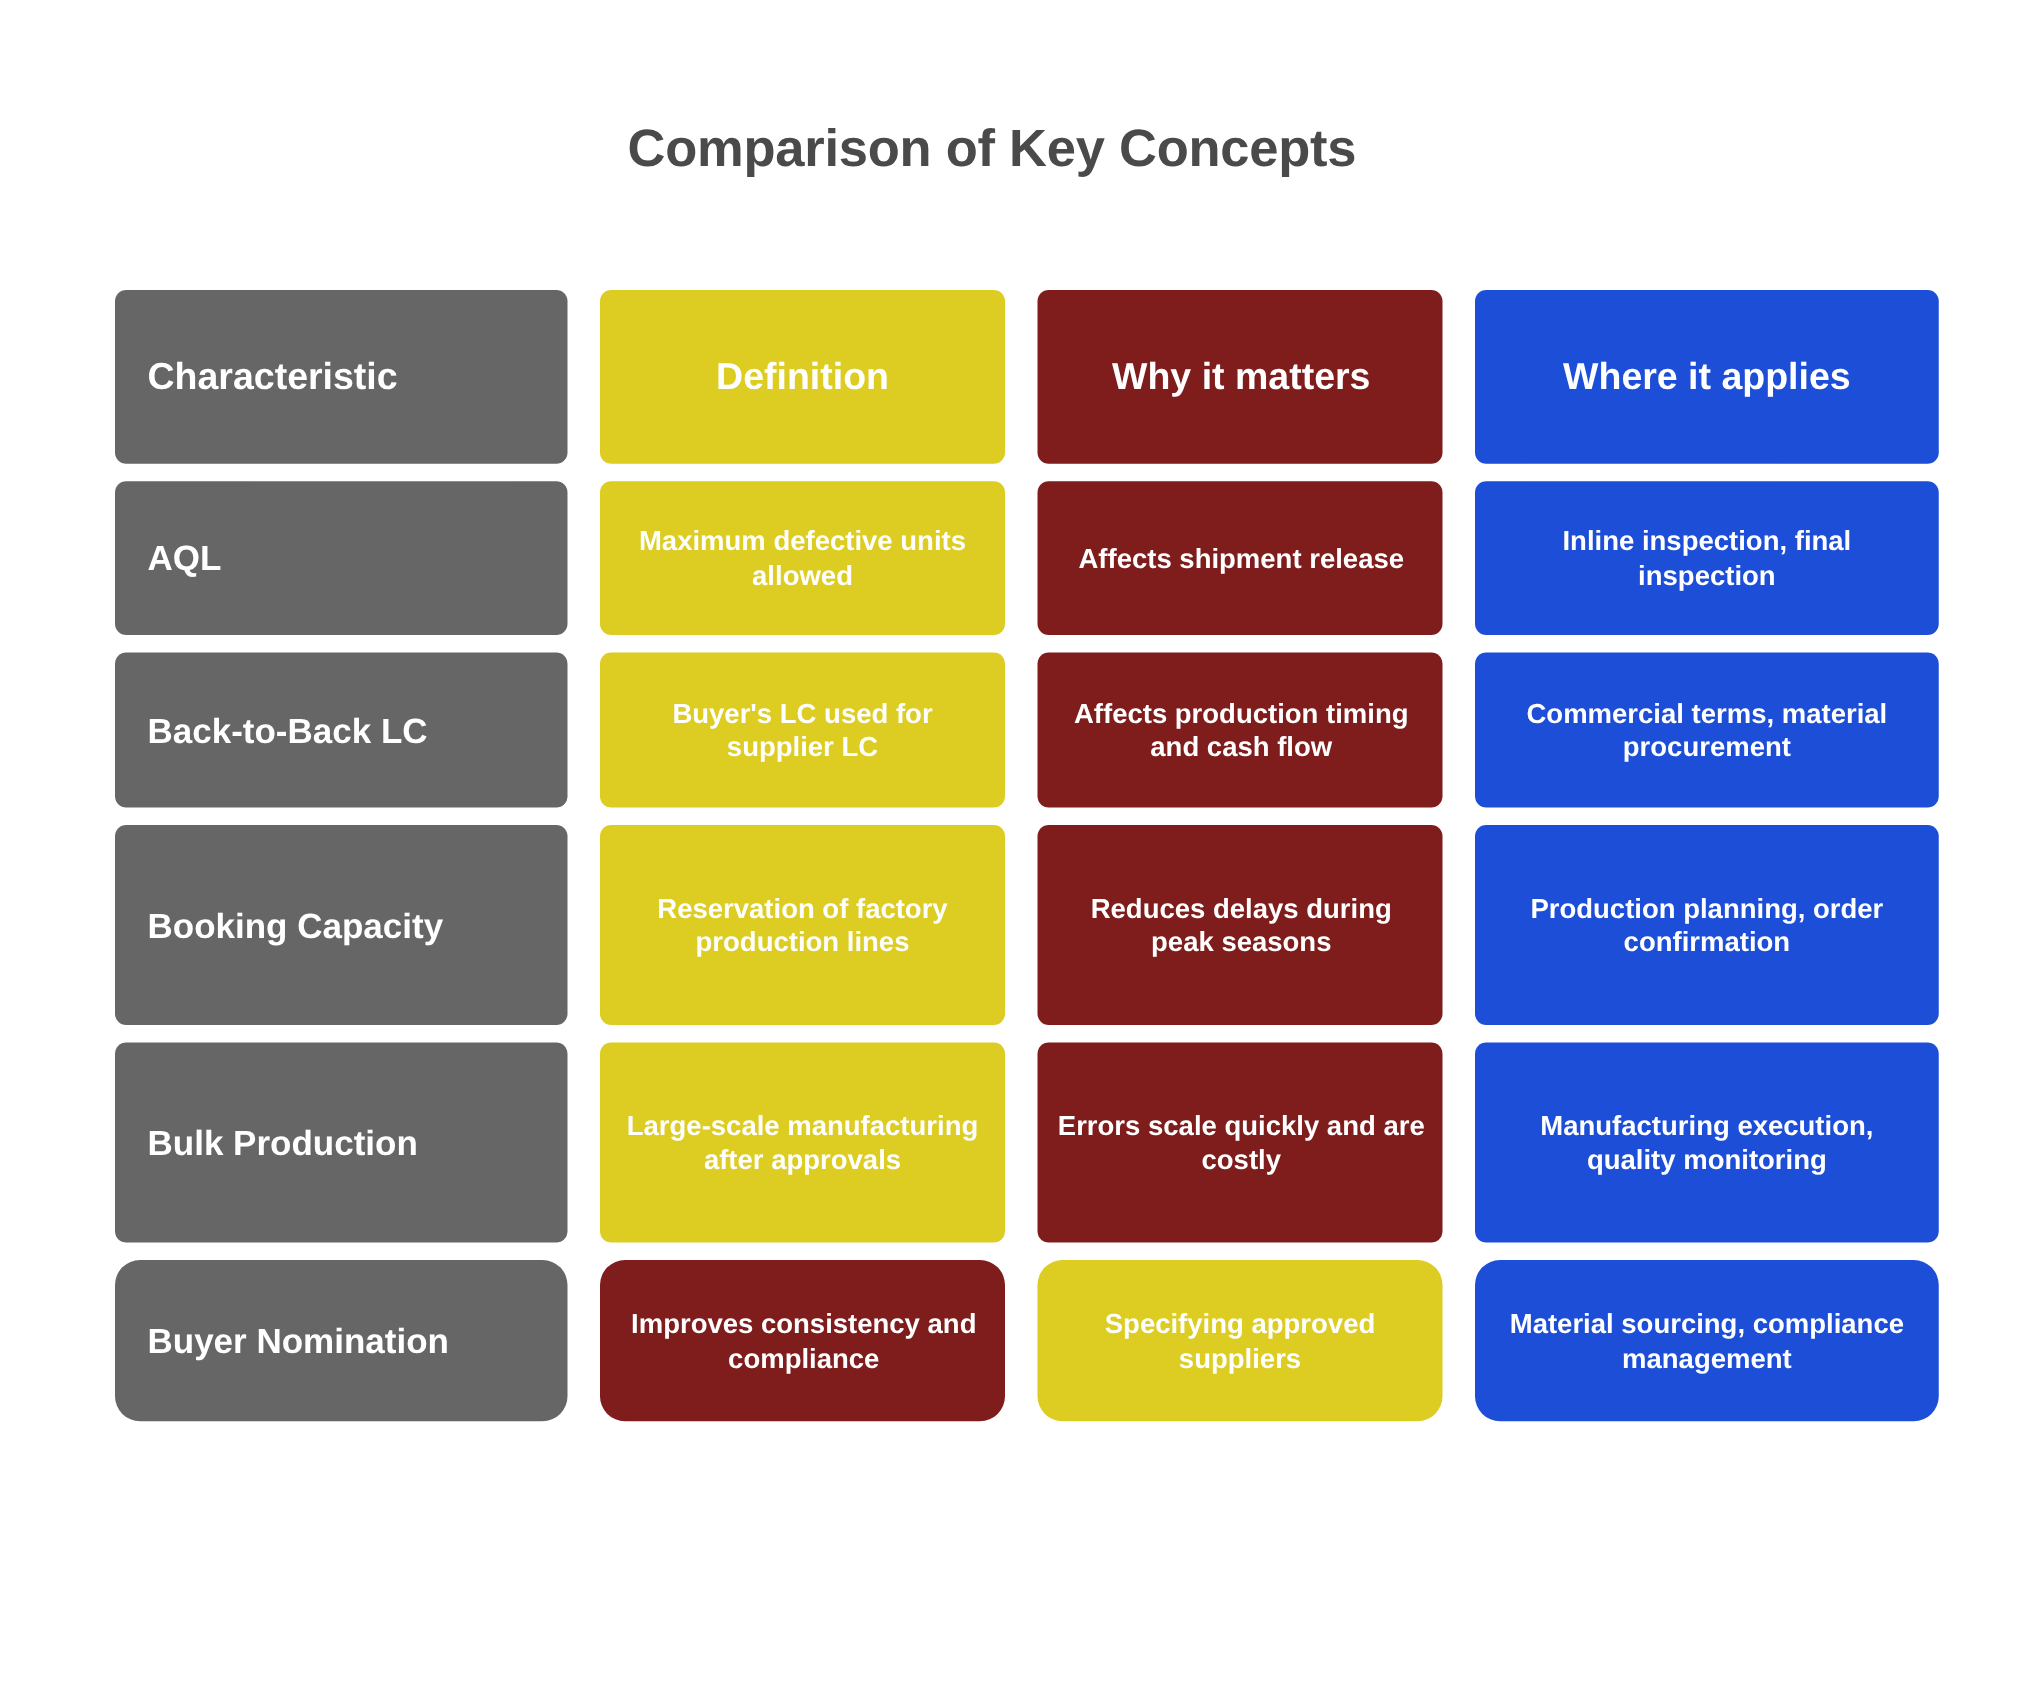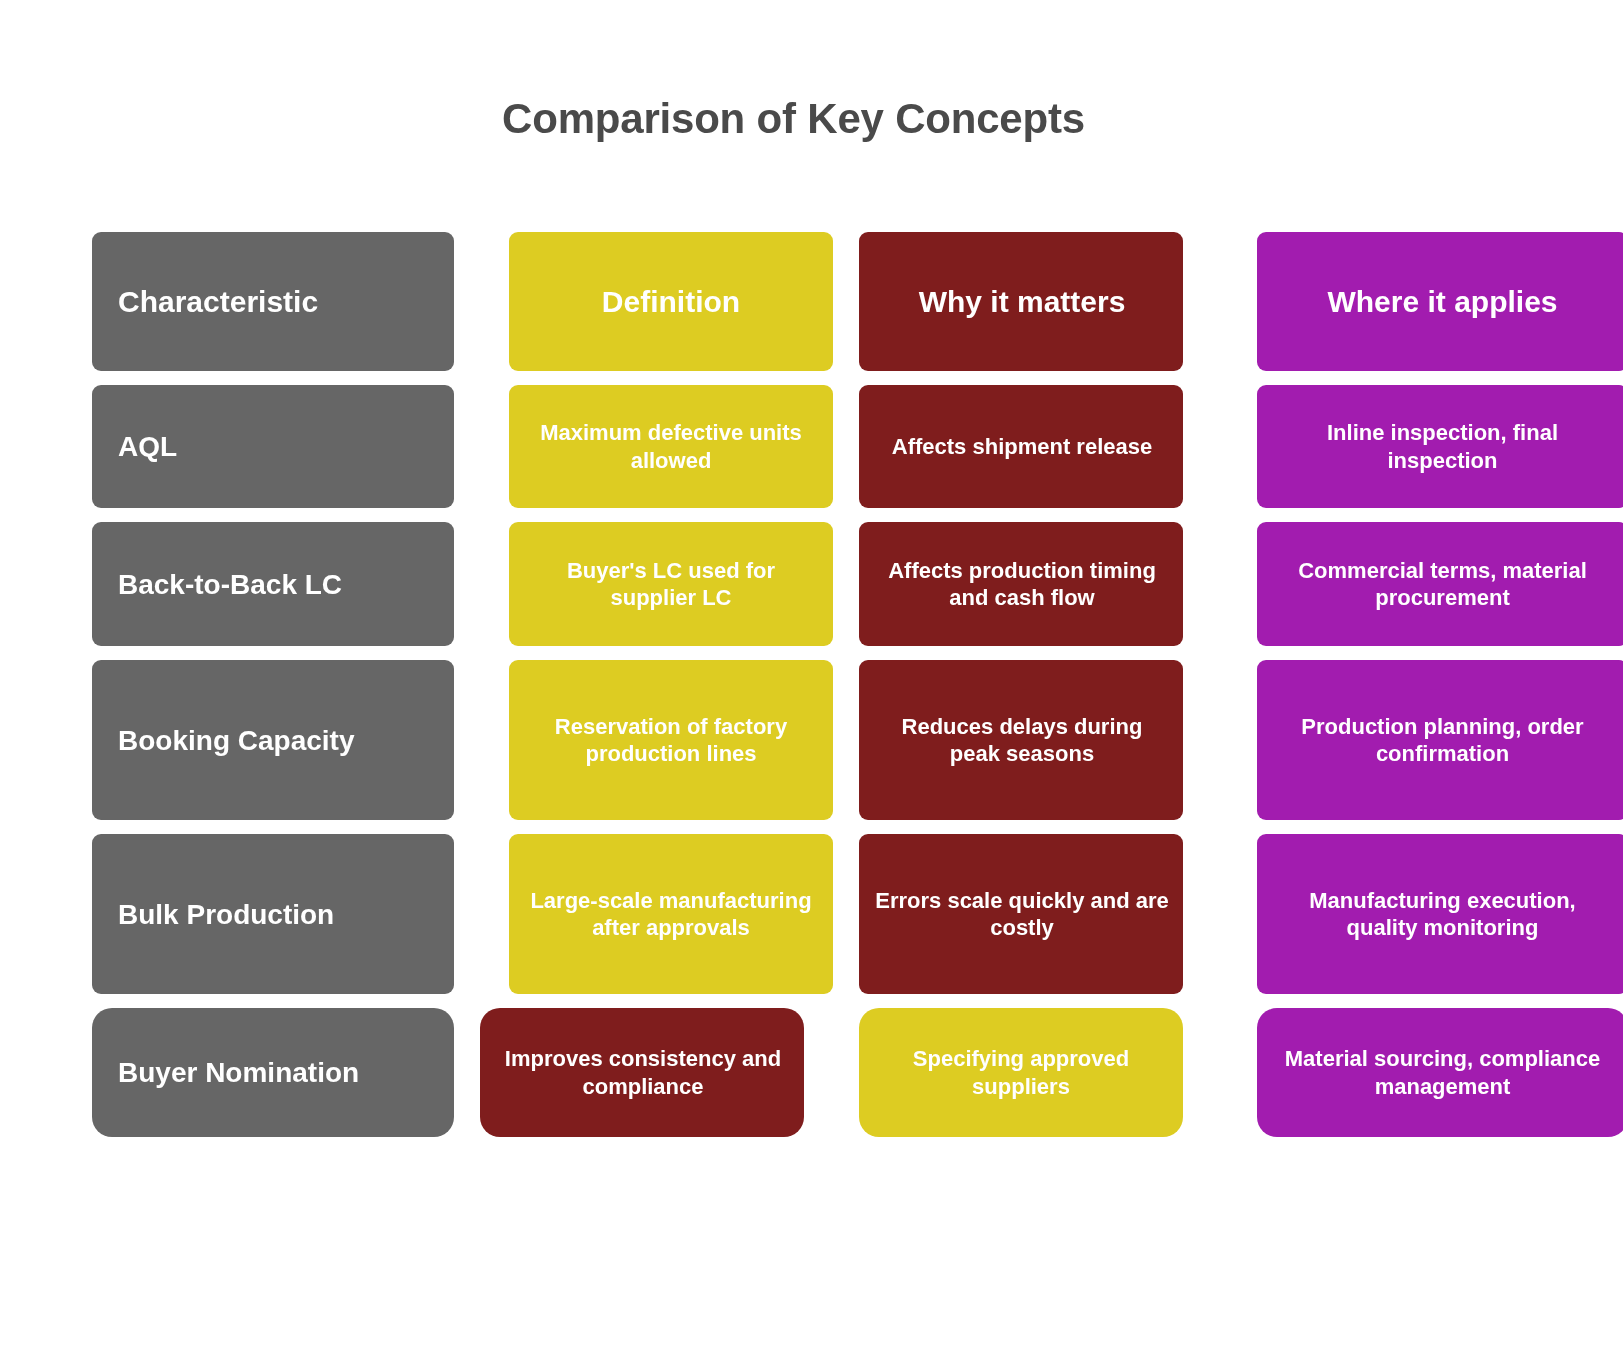--- a/index.html
+++ b/index.html
@@ -52,28 +52,28 @@
     font-weight: bold;
     display: flex;
     align-items: center;
     justify-content: center;
     text-align: center;
     line-height: 1.25;
     padding: 10px 14px;
     overflow: hidden;
   }
   .col-0 { width: 362px; flex: 0 0 362px; }
-  .col-1 { width: 324px; flex: 0 0 324px; margin-left: 29px; }
+  .col-1 { width: 324px; flex: 0 0 324px; }
   .col-2 { width: 324px; flex: 0 0 324px; }
   .col-3 { width: 371px; flex: 0 0 371px; }
 
   .c-char  { background: #666666; margin-left: 28px; }
   .c-def   { background: #DDCC22; }
   .c-why   { background: #7f1d1d; padding-left: 16px; }
-  .c-where { background: #a21caf; margin-left: 48px; }
+  .c-where { background: #1d4ed8; }
 
   
   .row-header .cell { height: 139px; font-size: 30px; }
   .row-header .col-0 {
     justify-content: flex-start;
     text-align: left;
     padding-left: 26px;
   }
 
   

